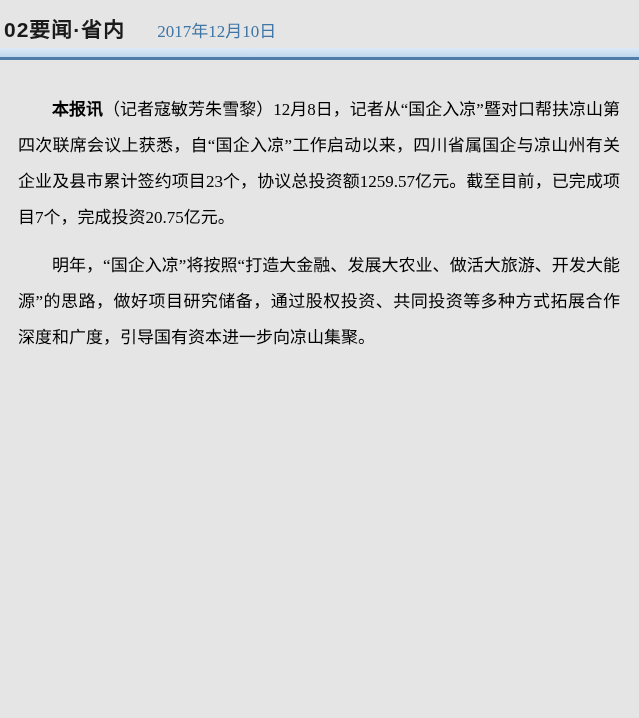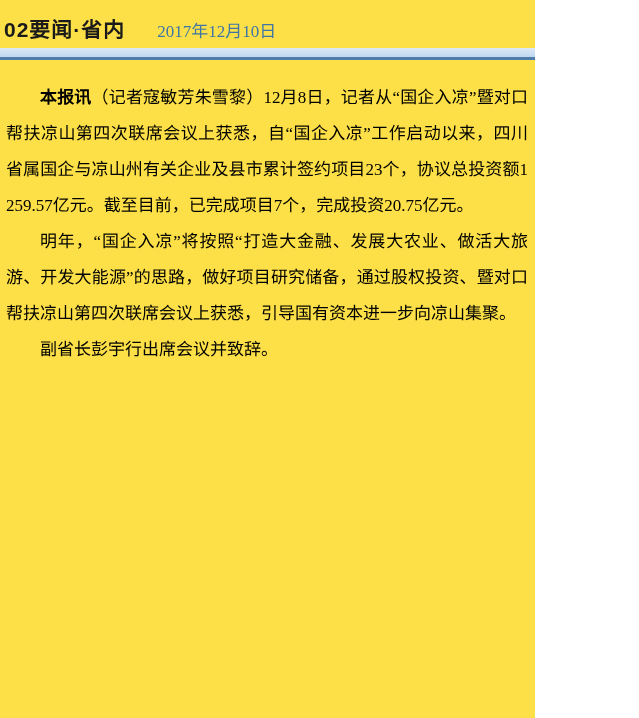--- a/index.html
+++ b/index.html
@@ -2,23 +2,23 @@
 <html lang="zh-CN"><head>
 <meta charset="utf-8">
 <style>
   html, body {
     margin: 0;
     padding: 0;
     background: #ffffff;
   }
   .page {
     position: relative;
-    width: 535px;
+    width: 639px;
     height: 718px;
-    background: #fde047;
+    background: #e5e5e5;
     overflow: hidden;
     font-family: "Liberation Serif", "DejaVu Serif", serif;
   }
   
   .header {
     padding: 13px 4px 0 4px;
     white-space: nowrap;
   }
   .section-title {
     display: inline-block;
@@ -46,38 +46,37 @@
   }
   
   .article {
     padding: 20px 7px 0 6px;
     font-size: 17px;
     line-height: 36px;
     color: #000000;
     text-align: justify;
   }
   .article p {
-    margin: 0;
+    margin: 12px;
     text-indent: 2em;
     word-break: break-all;
   }
   .byline-lead {
     font-weight: bold;
   }
 </style>
 </head>
 <body>
 
 <div class="page">
 
   <div class="header">
     <span class="section-title">02要闻·省内</span><span class="publish-date">2017年12月10日</span>
   </div>
 
   <div class="header-divider"></div>
 
   <div class="article">
     <p><span class="byline-lead">本报讯</span><span>（记者寇敏芳朱雪黎）12月8日，记者从“国企入凉”暨对口帮扶凉山第四次联席会议上获悉，自“国企入凉”工作启动以来，四川省属国企与凉山州有关企业及县市累计签约项目23个，协议总投资额1259.57亿元。截至目前，已完成项目7个，完成投资20.75亿元。</span></p>
-    <p>明年，“国企入凉”将按照“打造大金融、发展大农业、做活大旅游、开发大能源”的思路，做好项目研究储备，通过股权投资、暨对口帮扶凉山第四次联席会议上获悉，引导国有资本进一步向凉山集聚。</p>
-    <p>副省长彭宇行出席会议并致辞。</p>
+    <p>明年，“国企入凉”将按照“打造大金融、发展大农业、做活大旅游、开发大能源”的思路，做好项目研究储备，通过股权投资、共同投资等多种方式拓展合作深度和广度，引导国有资本进一步向凉山集聚。</p>
   </div>
 
 </div>
 
 </body></html>

